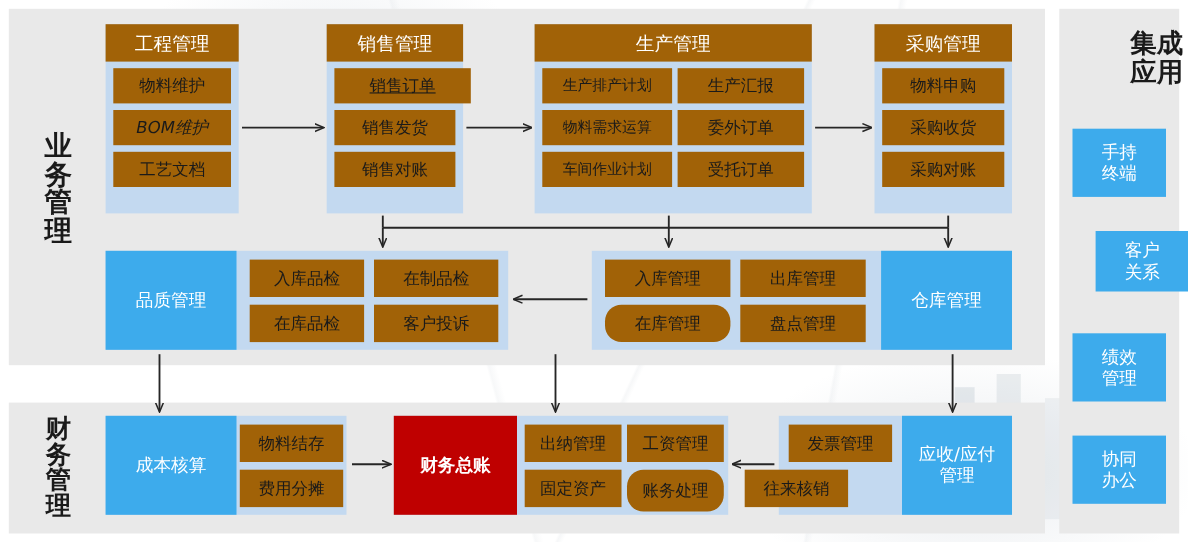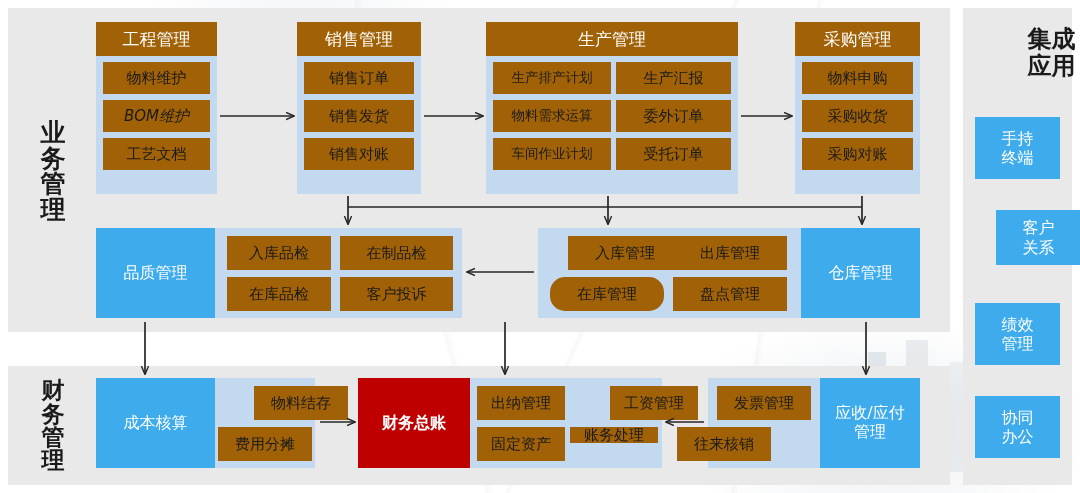--- a/index.html
+++ b/index.html
@@ -103,21 +103,21 @@
   </div>
 
   <div class="group" style="left:96px;top:22px;width:121px;height:172px;"></div>
   <div class="ghead" style="left:96px;top:22px;width:121px;height:34px;">工程管理</div>
   <div class="item" style="left:103px;top:62px;width:107px;height:32px;">物料维护</div>
   <div class="item" style="left:103px;top:100px;width:107px;height:32px;font-style:italic;">BOM维护</div>
   <div class="item" style="left:103px;top:138px;width:107px;height:32px;">工艺文档</div>
 
   <div class="group" style="left:297px;top:22px;width:124px;height:172px;"></div>
   <div class="ghead" style="left:297px;top:22px;width:124px;height:34px;">销售管理</div>
-  <div class="item" style="left:304px;top:62px;width:110px;height:32px;">销售订单</div>
+  <div class="item" style="left:304px;top:62px;width:124px;height:32px;text-decoration:underline;">销售订单</div>
   <div class="item" style="left:304px;top:100px;width:110px;height:32px;">销售发货</div>
   <div class="item" style="left:304px;top:138px;width:110px;height:32px;">销售对账</div>
 
   <div class="group" style="left:486px;top:22px;width:252px;height:172px;"></div>
   <div class="ghead" style="left:486px;top:22px;width:252px;height:34px;">生产管理</div>
   <div class="item sm" style="left:493px;top:62px;width:118px;height:32px;">生产排产计划</div>
   <div class="item" style="left:616px;top:62px;width:115px;height:32px;">生产汇报</div>
   <div class="item sm" style="left:493px;top:100px;width:118px;height:32px;">物料需求运算</div>
   <div class="item" style="left:616px;top:100px;width:115px;height:32px;">委外订单</div>
   <div class="item sm" style="left:493px;top:138px;width:118px;height:32px;">车间作业计划</div>
@@ -130,37 +130,37 @@
   <div class="item" style="left:802px;top:138px;width:111px;height:32px;">采购对账</div>
 
   <div class="group" style="left:96px;top:228px;width:366px;height:90px;"></div>
   <div class="gside" style="left:96px;top:228px;width:119px;height:90px;">品质管理</div>
   <div class="item" style="left:227px;top:236px;width:104px;height:34px;">入库品检</div>
   <div class="item" style="left:227px;top:277px;width:104px;height:34px;">在库品检</div>
   <div class="item" style="left:340px;top:236px;width:113px;height:34px;">在制品检</div>
   <div class="item" style="left:340px;top:277px;width:113px;height:34px;">客户投诉</div>
 
   <div class="group" style="left:538px;top:228px;width:382px;height:90px;"></div>
-  <div class="item" style="left:550px;top:236px;width:114px;height:34px;margin-left:18px;">入库管理</div>
+  <div class="item" style="left:550px;top:236px;width:114px;height:34px;">入库管理</div>
   <div class="item" style="left:673px;top:236px;width:114px;height:34px;">出库管理</div>
   <div class="item" style="left:550px;top:277px;width:114px;height:34px;border-radius:15px;">在库管理</div>
   <div class="item" style="left:673px;top:277px;width:114px;height:34px;">盘点管理</div>
   <div class="gside" style="left:801px;top:228px;width:119px;height:90px;">仓库管理</div>
 
   <div class="group" style="left:96px;top:378px;width:219px;height:90px;"></div>
   <div class="gside" style="left:96px;top:378px;width:119px;height:90px;">成本核算</div>
-  <div class="item" style="left:218px;top:386px;width:94px;height:34px;margin-left:36px;">物料结存</div>
+  <div class="item" style="left:218px;top:386px;width:94px;height:34px;">物料结存</div>
   <div class="item" style="left:218px;top:427px;width:94px;height:34px;">费用分摊</div>
 
   <div class="group" style="left:358px;top:378px;width:304px;height:90px;"></div>
   <div class="gside red" style="left:358px;top:378px;width:112px;height:90px;">财务总账</div>
   <div class="item" style="left:477px;top:386px;width:88px;height:34px;">出纳管理</div>
-  <div class="item" style="left:570px;top:386px;width:88px;height:34px;margin-left:40px;">工资管理</div>
+  <div class="item" style="left:570px;top:386px;width:88px;height:34px;">工资管理</div>
   <div class="item" style="left:477px;top:427px;width:88px;height:34px;">固定资产</div>
-  <div class="item" style="left:570px;top:427px;width:88px;height:16px;">账务处理</div>
+  <div class="item" style="left:570px;top:427px;width:88px;height:38px;border-radius:15px;">账务处理</div>
 
   <div class="group" style="left:708px;top:378px;width:212px;height:90px;"></div>
   <div class="item" style="left:717px;top:386px;width:94px;height:34px;">发票管理</div>
   <div class="item" style="left:677px;top:427px;width:94px;height:34px;">往来核销</div>
   <div class="gside" style="left:820px;top:378px;width:100px;height:90px;flex-direction:column;">
     <span>应收/应付</span>
     <span>管理</span>
   </div>
 
   <div class="app-title" style="left:963px;top:26px;width:113px;padding-left:32px;">

